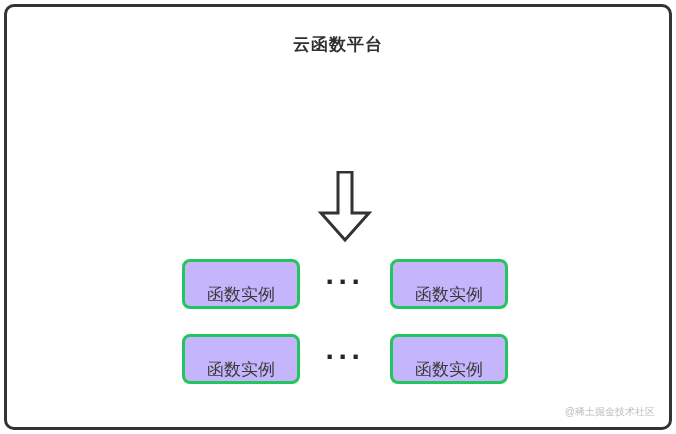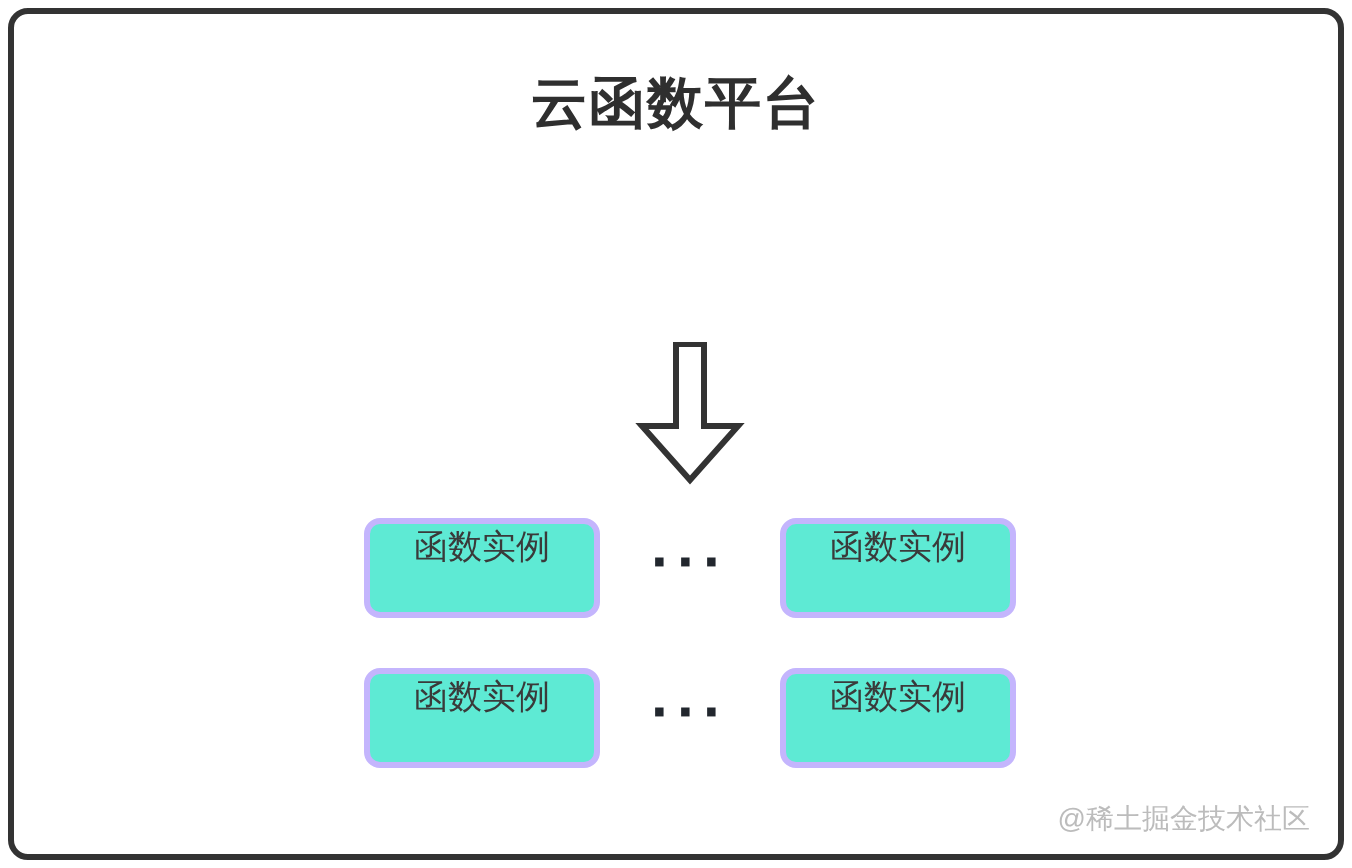--- a/index.html
+++ b/index.html
@@ -24,21 +24,21 @@
     border: 3px solid #333333;
     border-radius: 10px;
     background: #ffffff;
   }
   .title {
     position: absolute;
     left: 0;
     top: 26px;
     width: 100%;
     text-align: center;
-    font-size: 28px;
+    font-size: 17px;
     font-weight: bold;
     color: #2f2f2f;
     letter-spacing: 1px;
   }
   .cloud-box {
     position: absolute;
     left: 254px;
     top: 106px;
     width: 162px;
     height: 55px;
@@ -55,25 +55,25 @@
   }
   .arrow {
     position: absolute;
     left: 310px;
     top: 164px;
   }
   .instance-box {
     position: absolute;
     width: 112px;
     height: 44px;
-    border: 3px solid #c4b5fd;
+    border: 3px solid #22c55e;
     border-radius: 8px;
-    background: #5eead4;
+    background: #c4b5fd;
     display: flex;
-    align-items: flex-start;
+    align-items: flex-end;
     justify-content: center;
   }
   .instance-box span {
     font-size: 17px;
     color: #3a3a3a;
   }
   .pos-r0c0 { left: 175px; top: 252px; }
   .pos-r0c1 { left: 383px; top: 252px; }
   .pos-r1c0 { left: 175px; top: 327px; }
   .pos-r1c1 { left: 383px; top: 327px; }
@@ -90,21 +90,21 @@
     color: #22272e;
     letter-spacing: 3px;
     line-height: 0;
   }
   .dots-r0 { top: 250px; }
   .dots-r1 { top: 325px; }
   .watermark {
     position: absolute;
     right: 14px;
     bottom: 8px;
-    font-size: 14px;
+    font-size: 10px;
     color: #bcbcbc;
   }
 </style>
 </head>
 <body>
 
 <div class="stage">
   <div class="frame">
 
     <div class="title">云函数平台</div>

